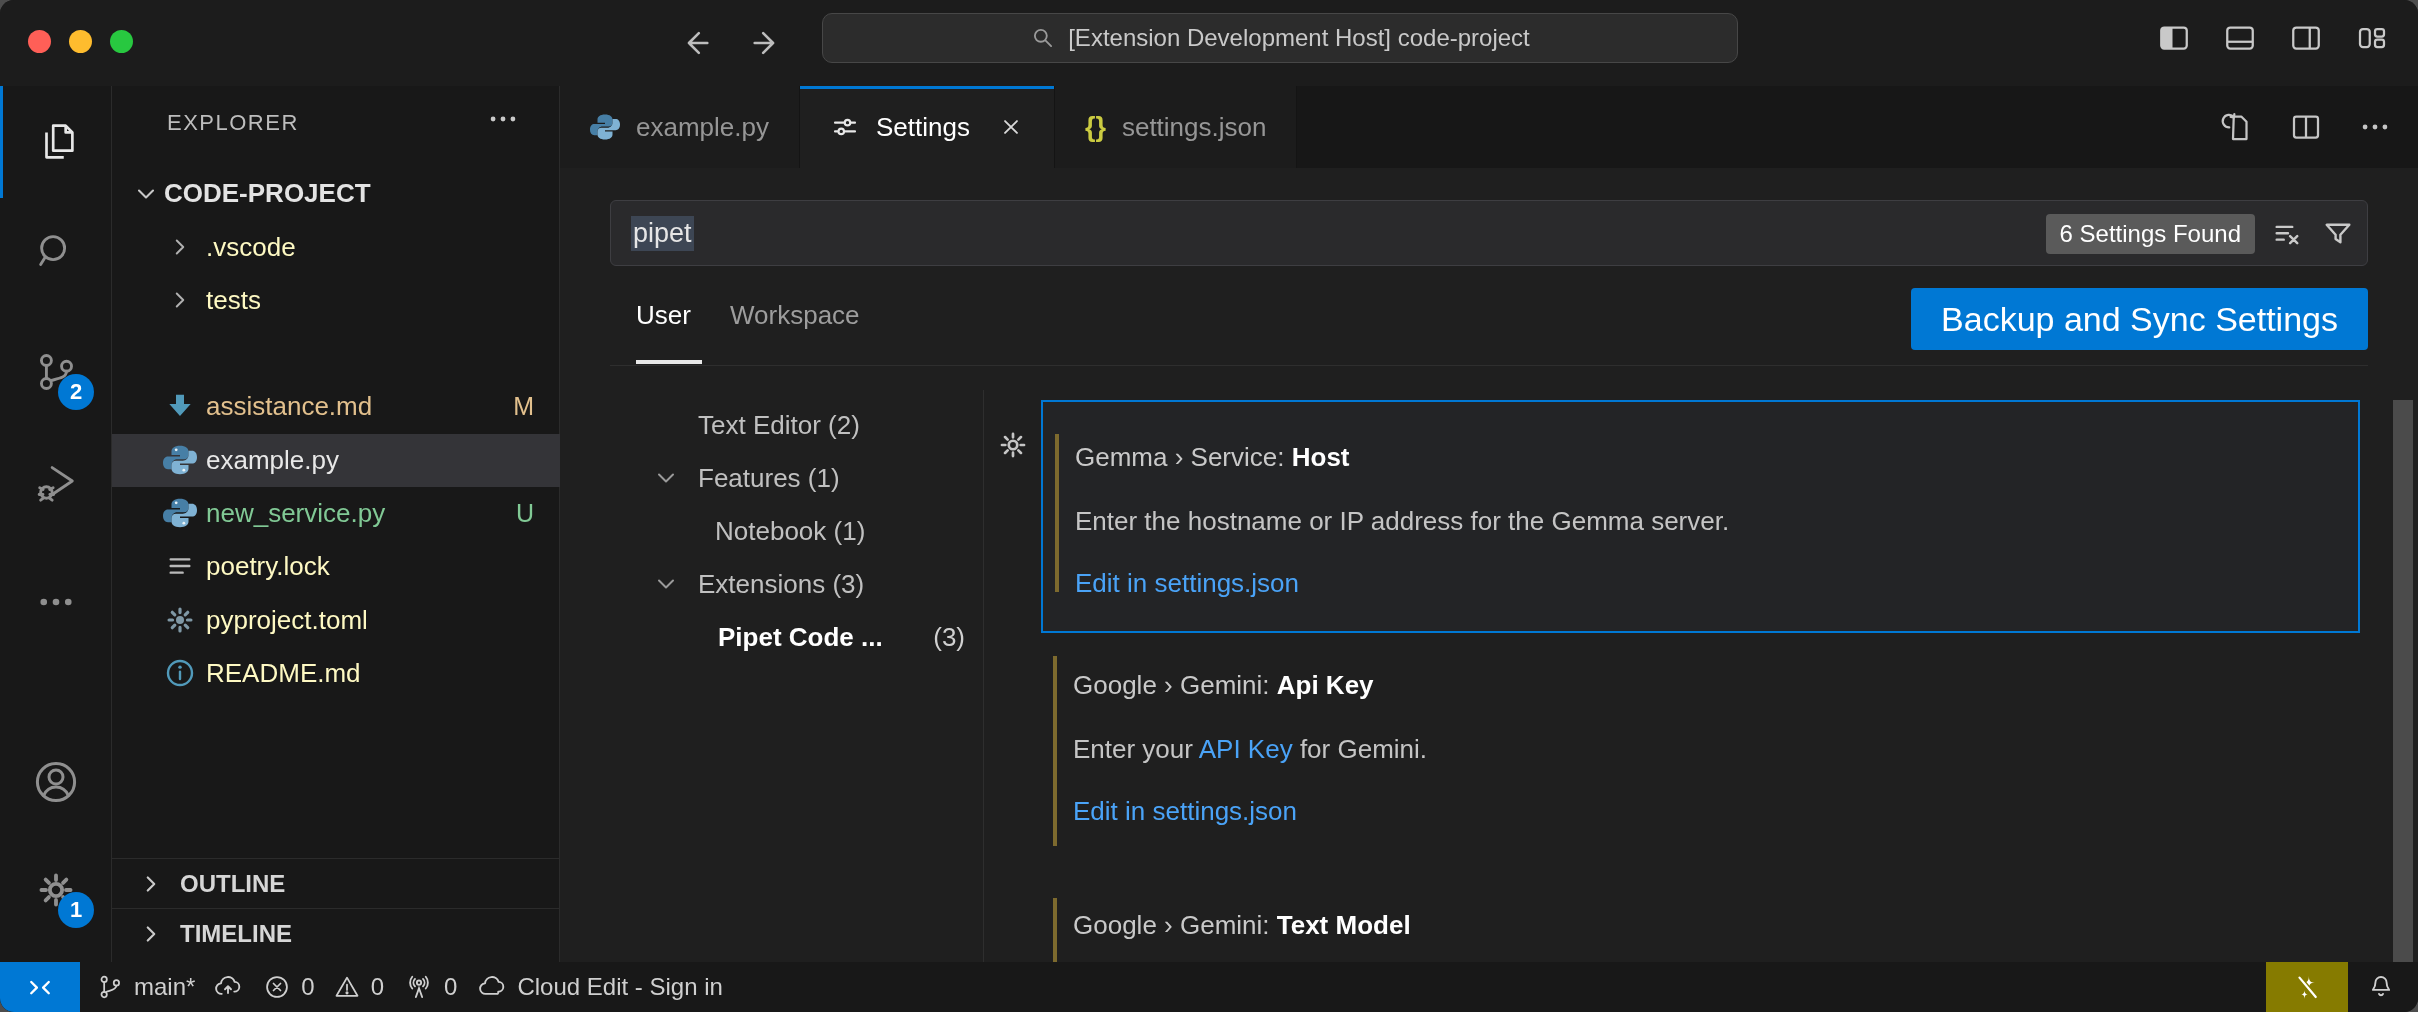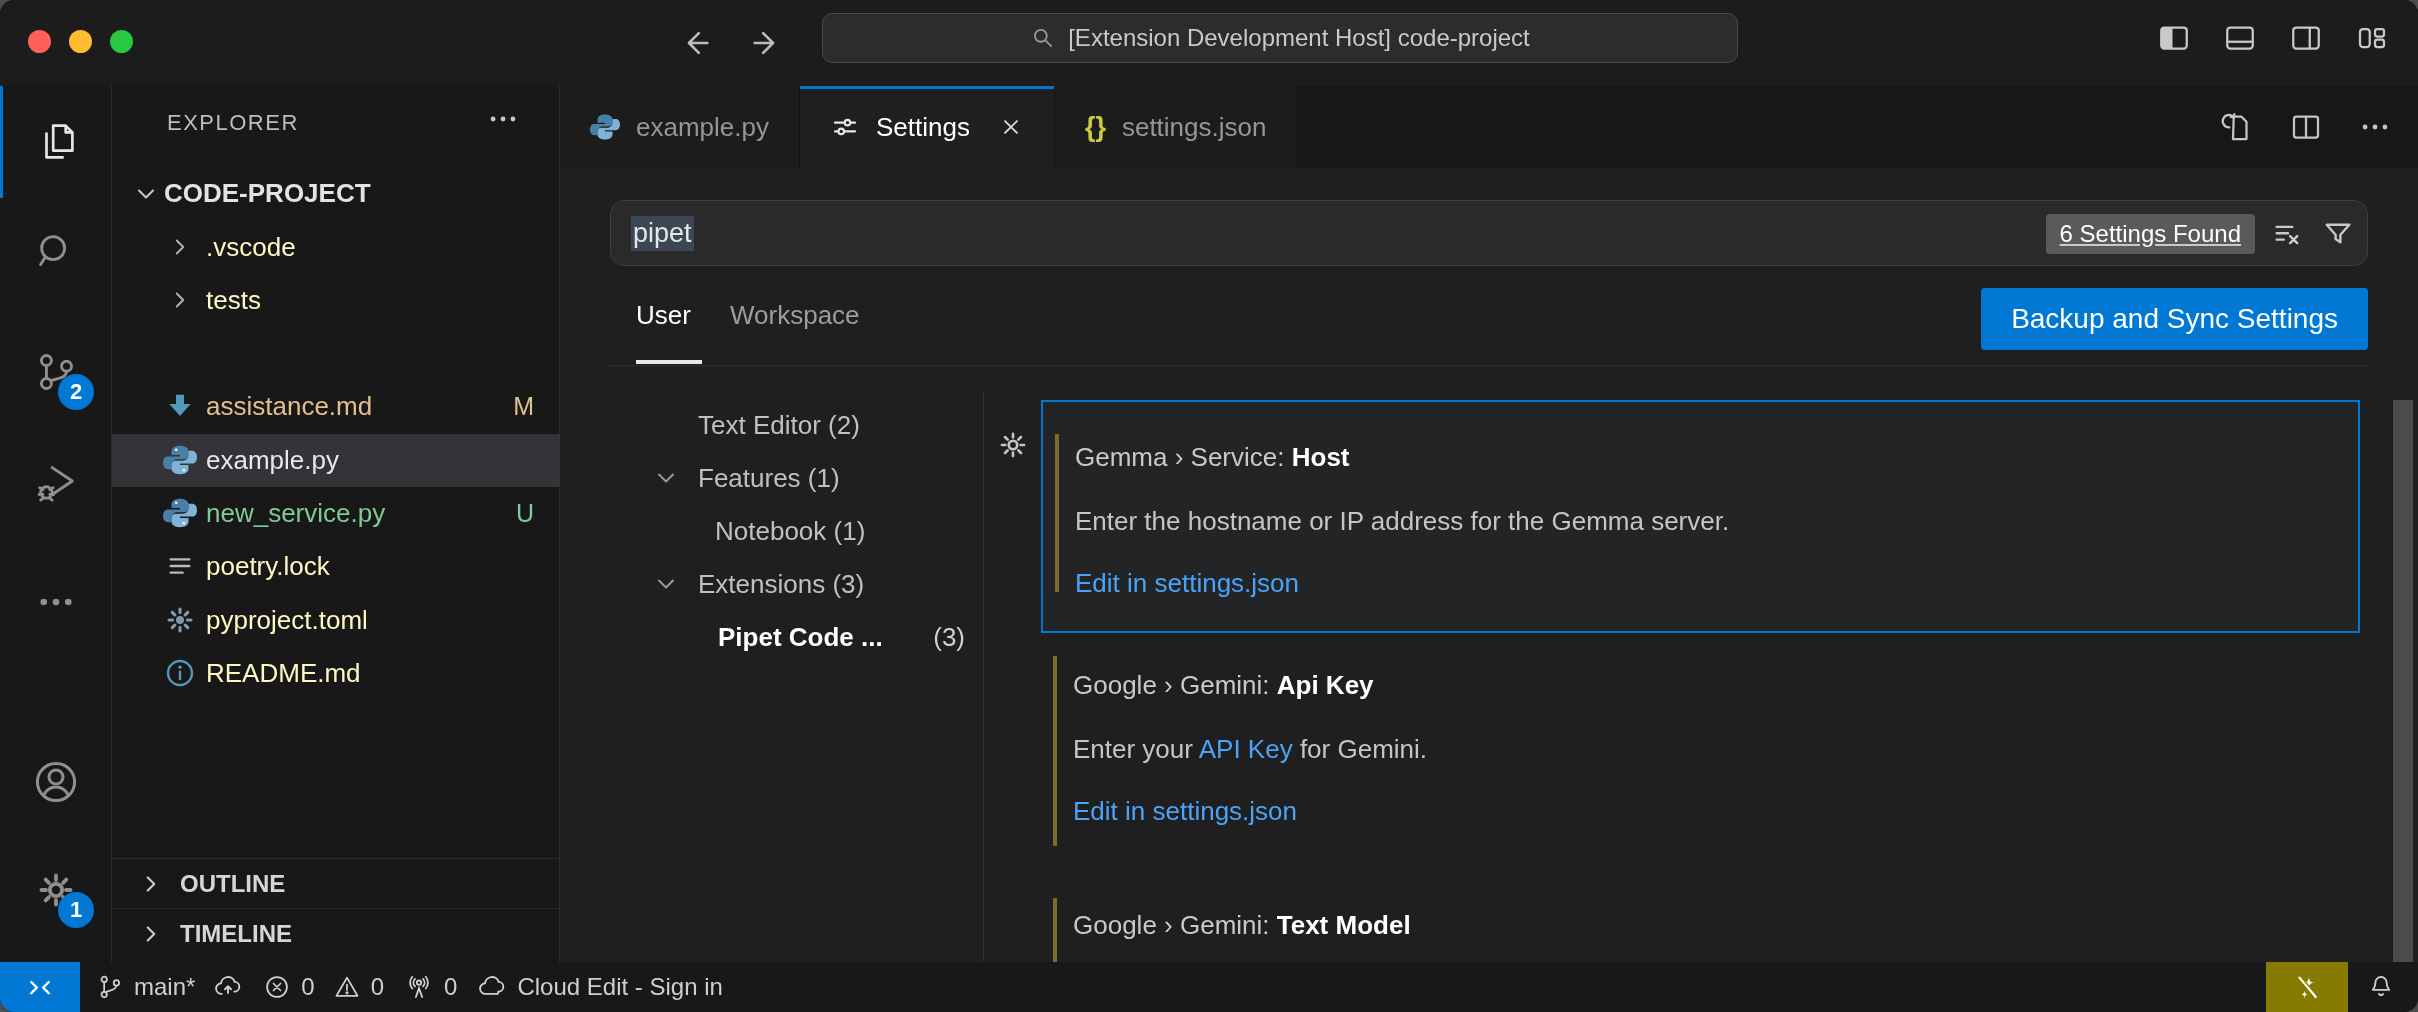--- a/index.html
+++ b/index.html
@@ -38,29 +38,29 @@
   
   #editor{position:absolute;left:560px;top:86px;width:1858px;height:876px;background:#1f1f1f;}
   #tabbar{position:absolute;left:0;top:0;width:1858px;height:82px;background:#171717;display:flex;}
   .tab{height:82px;display:flex;align-items:center;padding:0 30px;gap:16px;font-size:26px;color:#969696;background:#1c1c1c;border-right:1px solid #141414;position:relative;}
   .tab.active{background:#1f1f1f;color:#ffffff;justify-content:space-between;}
   .tab.active::before{content:"";position:absolute;left:0;top:0;width:100%;height:3px;background:#0078d4;}
   #editor-actions{position:absolute;right:26px;top:0;height:82px;display:flex;align-items:center;gap:34px;color:#c5c5c5;}
   .braces{color:#cbcb41;font-weight:bold;font-size:27px;}
 
   
-  #settings-search{position:absolute;left:50px;top:114px;width:1758px;height:66px;background:#2a2a2c;border:1px solid #3e3e42;border-radius:14px;display:flex;align-items:center;color:#e6e6e6;font-size:27px;}
+  #settings-search{position:absolute;left:50px;top:114px;width:1758px;height:66px;background:#2a2a2c;border:1px solid #3e3e42;border-radius:6px;display:flex;align-items:center;color:#e6e6e6;font-size:27px;}
   #search-text{margin-left:20px;background:#3d4654;padding:2px 2px;}
-  #search-right{position:absolute;right:12px;top:0;height:66px;display:flex;align-items:center;gap:16px;color:#c9c9c9;text-decoration:underline;}
+  #search-right{position:absolute;right:12px;top:0;height:66px;display:flex;align-items:center;gap:16px;color:#c9c9c9;}
   #results-badge{background:#5a5a5a;color:#fff;font-size:24px;border-radius:4px;padding:6px 14px;}
   #scope-row{position:absolute;left:50px;top:190px;width:1758px;height:90px;border-bottom:1px solid #2e2e2e;}
   .scope-tab{position:absolute;top:24px;font-size:26px;color:#9d9d9d;}
   .scope-tab.active{color:#ffffff;}
   #user-underline{position:absolute;left:26px;top:84px;width:66px;height:4px;background:#e8e8e8;}
-  #sync-btn{position:absolute;right:0;top:12px;height:62px;background:#0078d4;border-radius:4px;color:#fff;font-size:28px;display:flex;align-items:center;padding:0 30px;}
+  #sync-btn{position:absolute;right:0;top:12px;height:62px;background:#0078d4;border-radius:4px;color:#fff;font-size:34px;display:flex;align-items:center;padding:0 30px;}
   #toc{position:absolute;left:0;top:304px;width:423px;height:572px;}
   #toc-divider{position:absolute;left:423px;top:304px;width:1px;height:572px;background:#2e2e2e;}
   .tocrow{position:absolute;left:0;width:423px;height:53px;line-height:53px;font-size:26px;color:#c0c0c0;white-space:nowrap;}
   .tocrow .chev{position:absolute;left:92px;top:12px;color:#9a9a9a;}
   .tocrow.selected{color:#ffffff;font-weight:bold;}
   .toc-count-right{position:absolute;right:18px;font-weight:normal;color:#d0d0d0;}
   #gear-indicator{position:absolute;left:436px;top:342px;color:#c5c5c5;}
 
   .setting-title{position:absolute;left:32px;font-size:26px;color:#c9c9c9;white-space:nowrap;}
   .setting-title b{color:#ffffff;font-weight:bold;}

